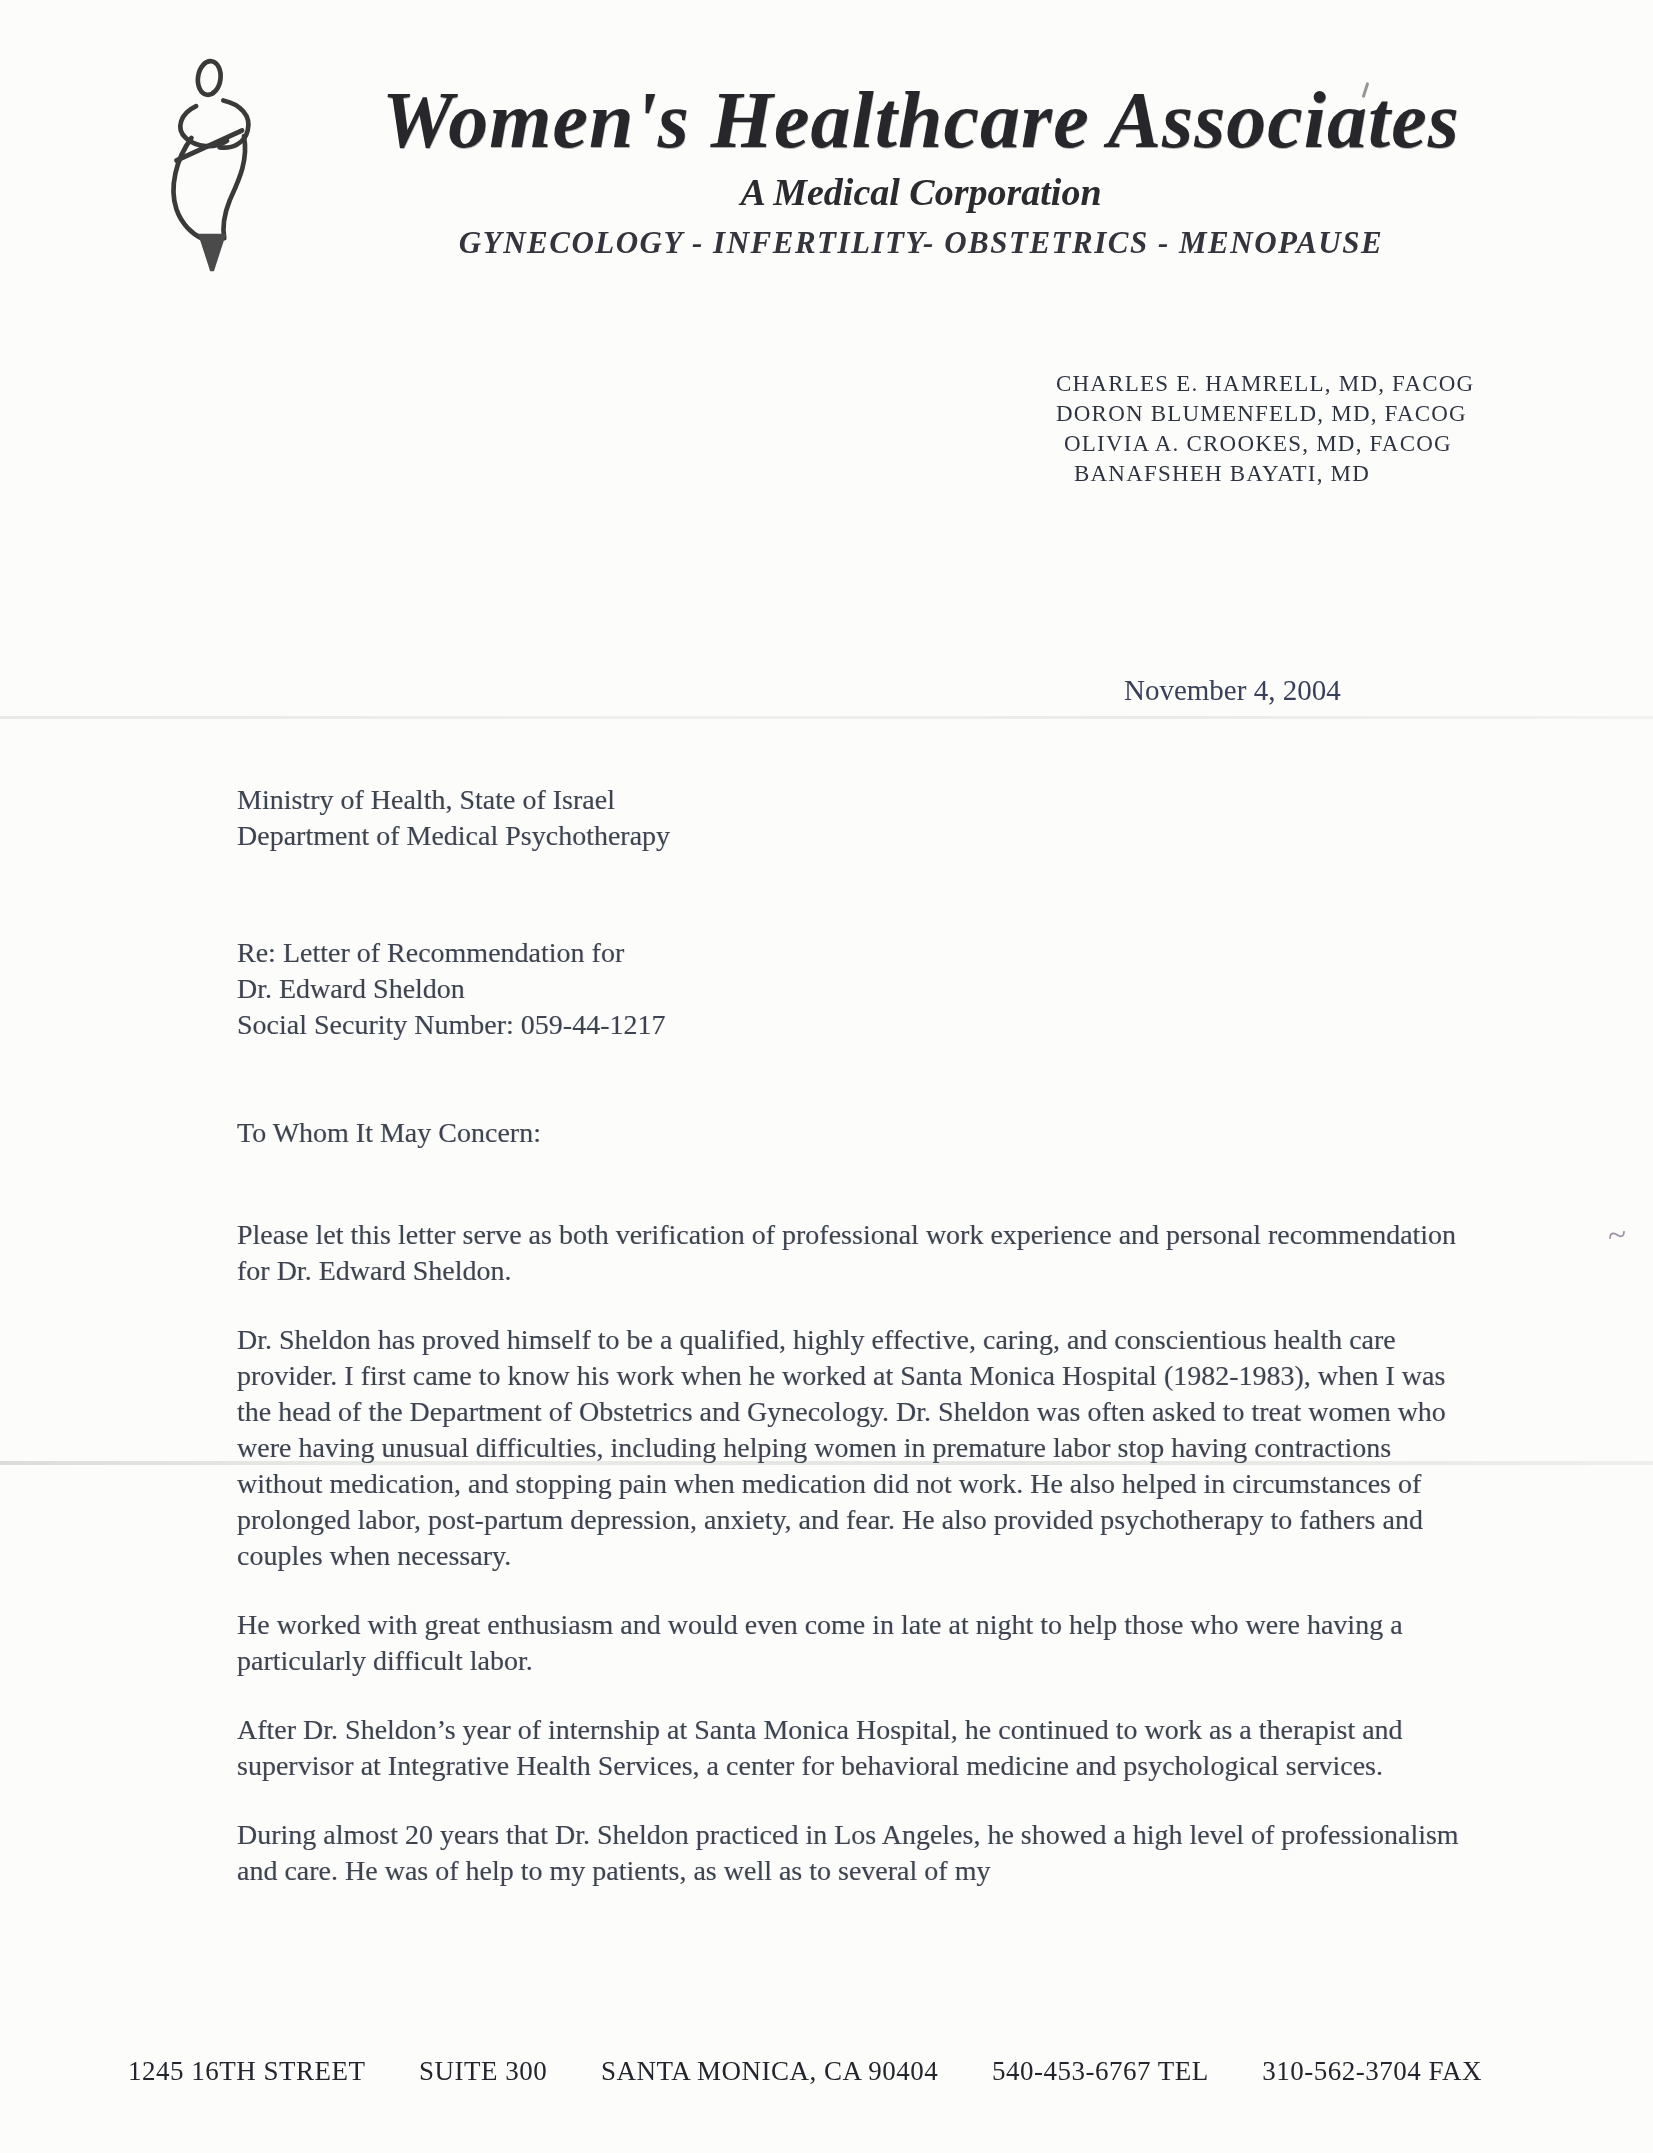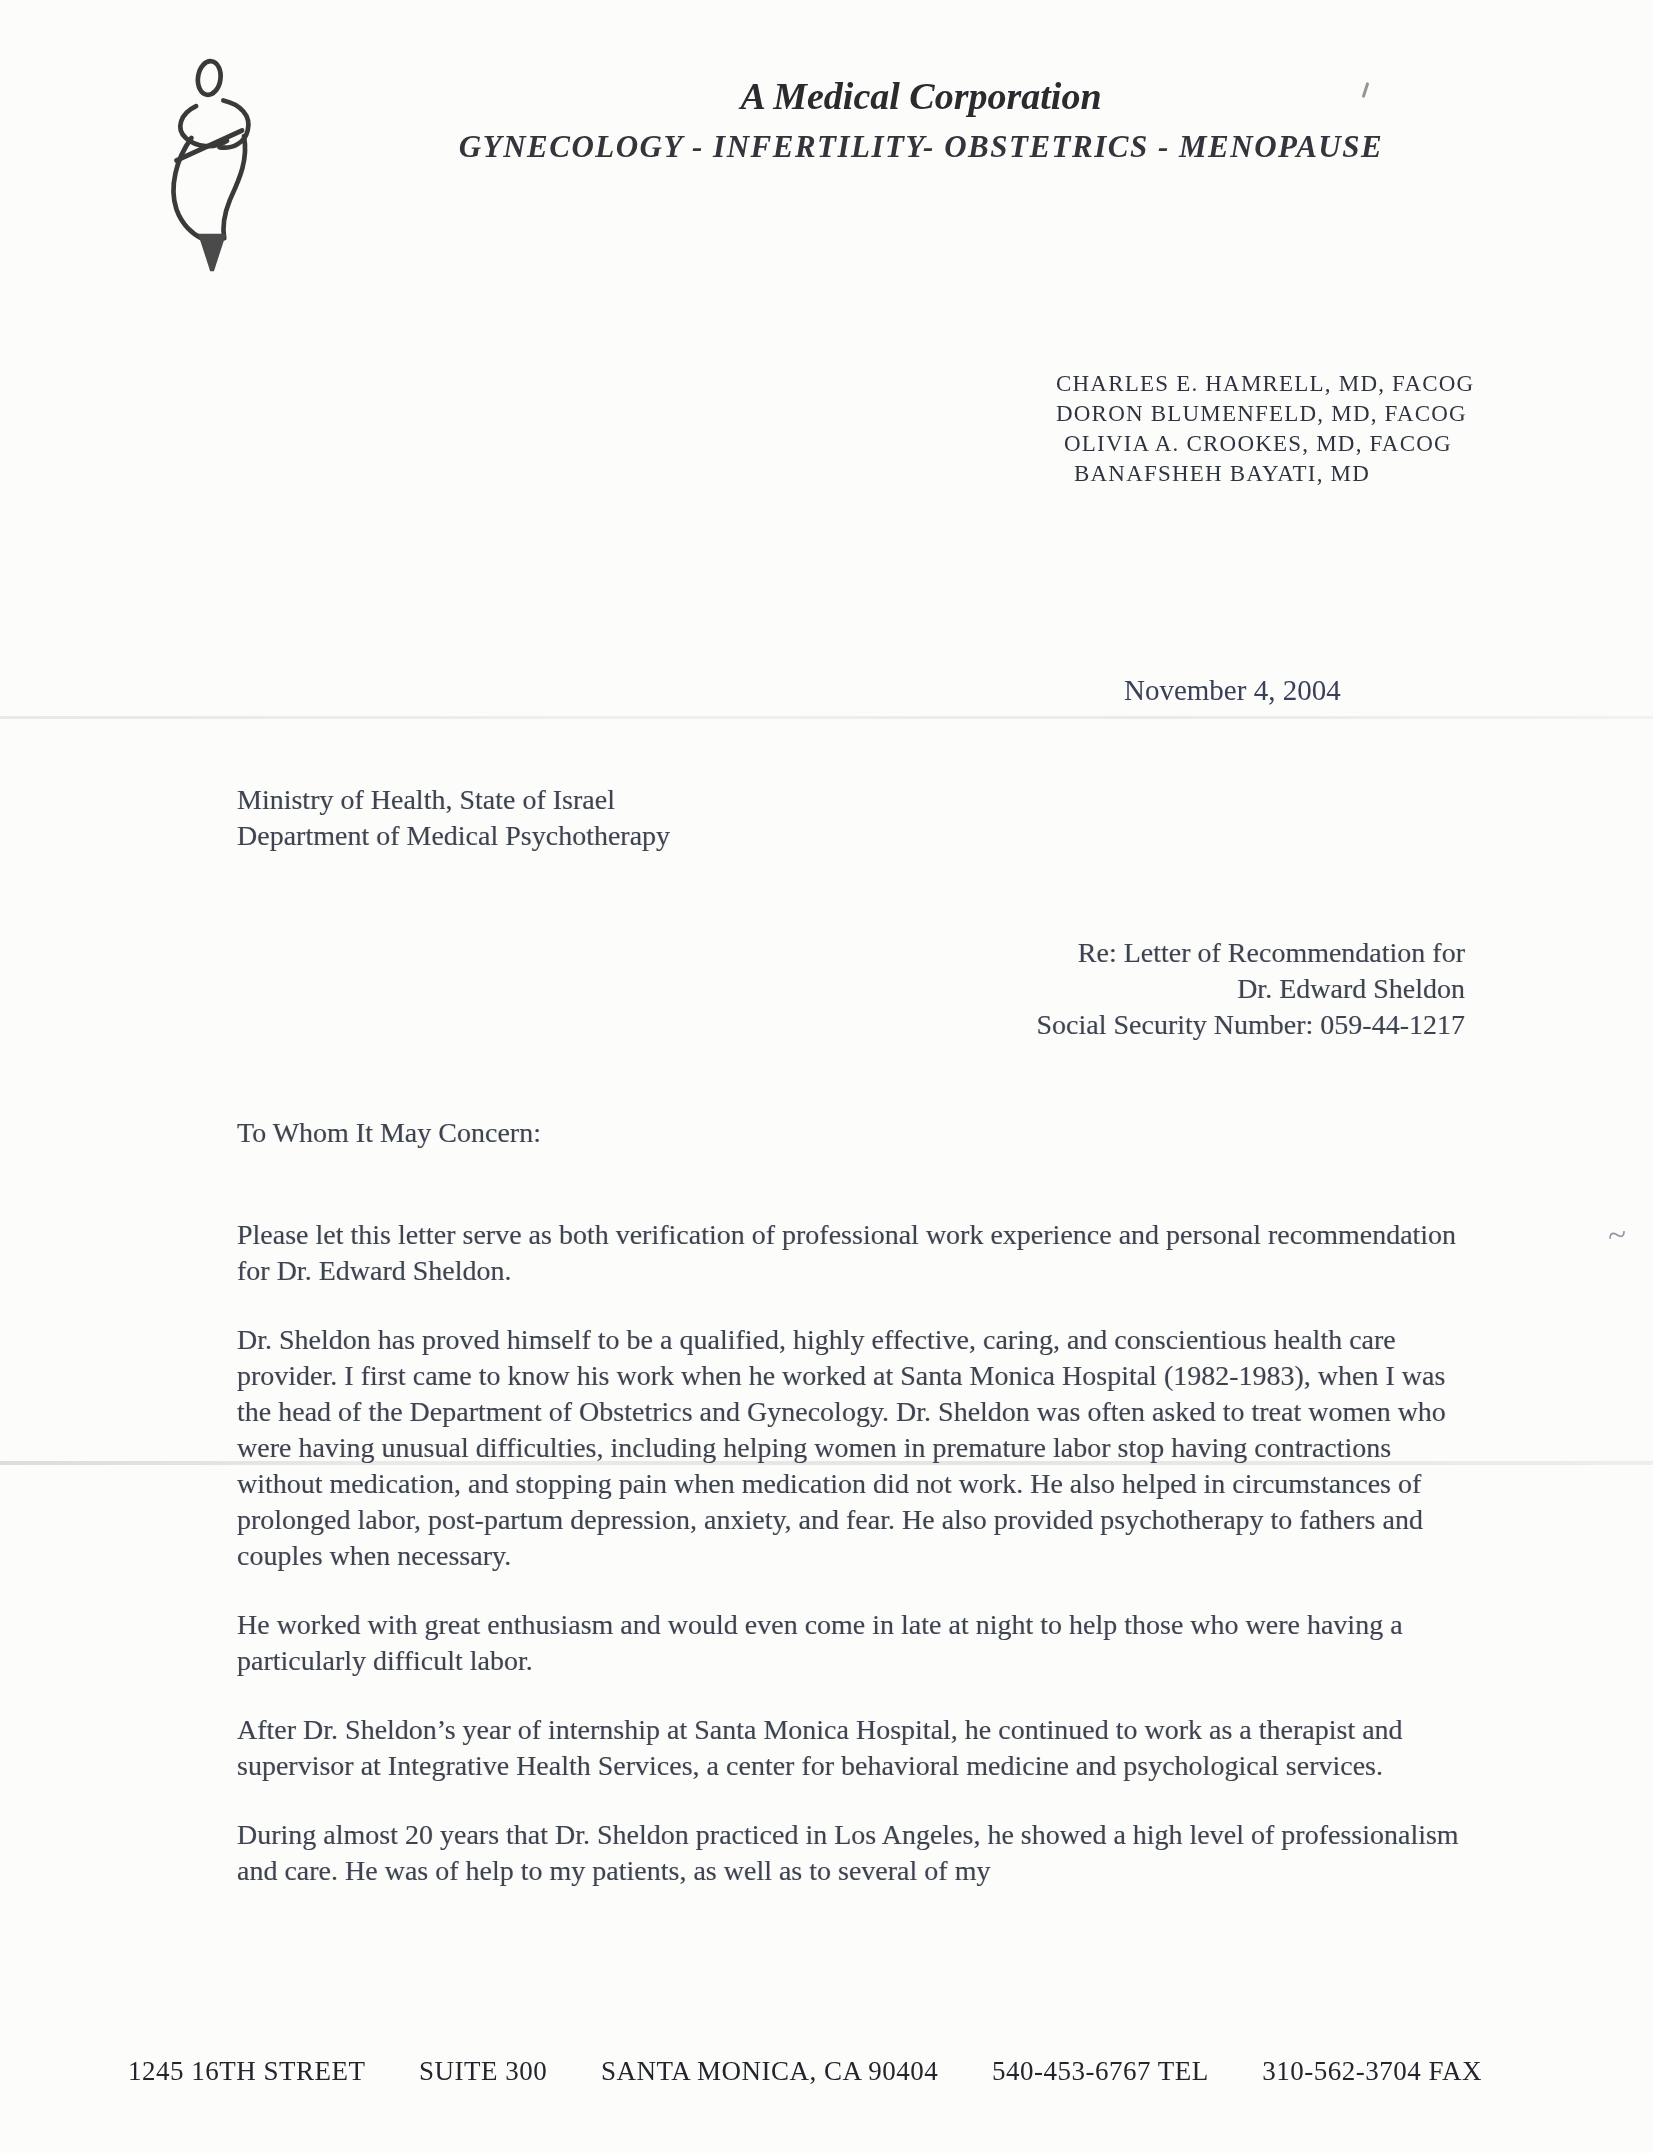--- a/index.html
+++ b/index.html
@@ -34,21 +34,21 @@
     font-size:23px;line-height:30px;letter-spacing:1.2px;
     color:var(--muted-ink,#2e3340);
   }
   .physicians div:nth-child(3){padding-left:8px;}
   .physicians div:nth-child(4){padding-left:18px;}
   
   .date{position:absolute;left:1124px;top:674px;font-size:29px;color:#39405a;}
   .body-flow{position:absolute;left:237px;top:782px;width:1228px;font-size:28px;line-height:36px;}
   .body-flow *{text-shadow:0.6px 0 rgba(110,60,130,.16), -0.6px 0 rgba(40,100,70,.16);}
   .recipient{margin:0 0 81px 0;}
-  .subject{margin:0 0 72px 0;text-align:right;}
+  .subject{margin:0 0 72px 0;}
   .salutation{margin:0 0 66px 0;}
   .paragraphs p{margin:0 0 33px 0;}
   
   .footer{
     position:absolute;left:128px;top:2056px;width:1354px;
     display:flex;justify-content:space-between;
     font-size:27px;letter-spacing:0.5px;color:#23252c;white-space:nowrap;gap:17px;
   }
   
   .crease{position:absolute;left:0;right:0;pointer-events:none;}
@@ -66,20 +66,21 @@
     <ellipse cx="71" cy="32" rx="12" ry="18" transform="rotate(8 71 32)"></ellipse>
     <path d="M 86 56 C 104 60 116 72 112 88 C 109 101 96 108 82 106"></path>
     <path d="M 57 62 C 40 70 35 86 46 96 C 57 106 76 108 90 99"></path>
     <path d="M 36 120 L 106 88"></path>
     <path d="M 52 96 C 36 118 28 148 36 172 C 42 189 54 199 63 203"></path>
     <path d="M 108 94 C 113 120 102 142 93 162 C 87 177 85 192 87 203"></path>
     <polygon class="leg" points="59,198 89,198 76,238 72,238"></polygon>
   </svg>
 
   <div class="letterhead">
+    <div class="org-name">Women's Healthcare Associates</div>
     <div class="org-sub2">A Medical Corporation</div>
     <div class="specialties">GYNECOLOGY - INFERTILITY- OBSTETRICS - MENOPAUSE</div>
   </div>
 
   <div class="physicians">
       <div>CHARLES E. HAMRELL, MD, FACOG</div>
       <div>DORON BLUMENFELD, MD, FACOG</div>
       <div>OLIVIA A. CROOKES, MD, FACOG</div>
       <div>BANAFSHEH BAYATI, MD</div>
     </div>

